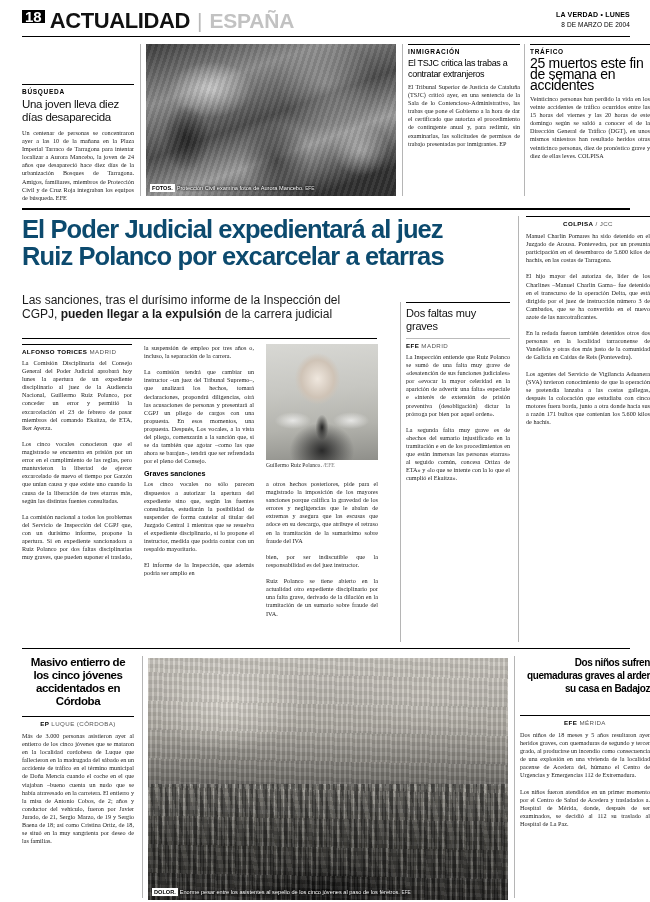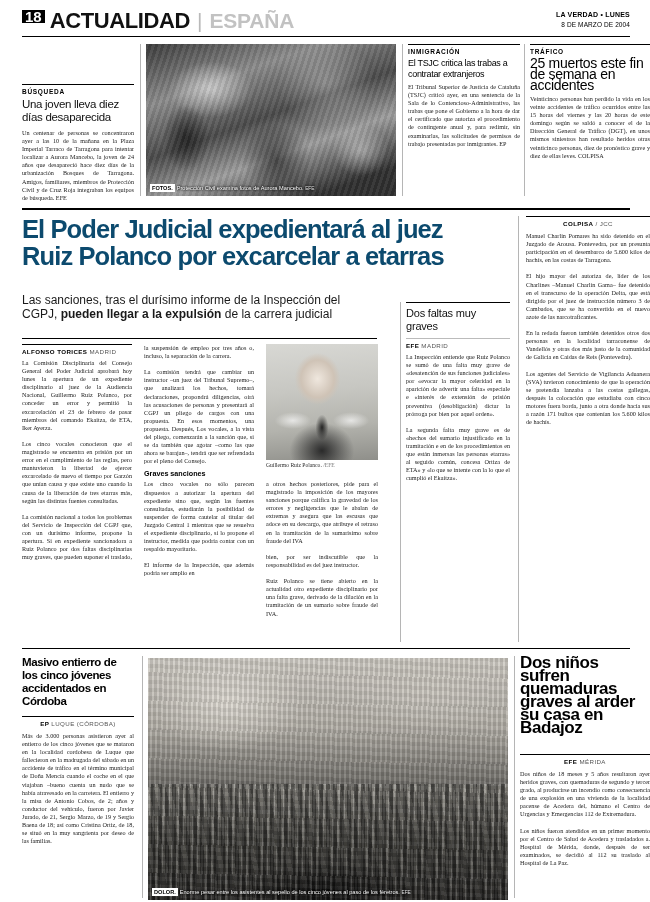--- a/index.html
+++ b/index.html
@@ -294,20 +294,21 @@
   .bottom-block { position: absolute; left: 22px; top: 656px; width: 606px; }
 
   .b-col1 { position: absolute; left: 0; top: 0; width: 112px; }
   .b-col1 .head {
     font-family: "Liberation Sans", sans-serif;
     font-weight: bold;
     font-size: 11.5px;
     line-height: 13px;
     letter-spacing: -0.4px;
     margin-bottom: 8px;
+    text-align: center;
   }
   .b-col1 .b-rule { border-top: 1px solid #000; padding-top: 3px; margin-bottom: 5px; text-align: center; }
 
   .b-photo {
     position: absolute; left: 126px; top: 2px;
     width: 360px; height: 242px;
     overflow: hidden;
     background: #7a7a7a;
   }
   .b-photo .ph {
@@ -328,24 +329,25 @@
     position: absolute; left: 0; right: 0; top: 52%; bottom: 0;
     background:
       repeating-linear-gradient(90deg, rgba(245,245,245,.22) 0 3px, rgba(20,20,20,.28) 3px 7px),
       repeating-linear-gradient(76deg, rgba(255,255,255,.10) 0 5px, rgba(0,0,0,.16) 5px 11px);
     mix-blend-mode: overlay;
   }
   .b-col4 { position: absolute; left: 498px; top: 0; width: 130px; }
   .b-col4 .head {
     font-family: "Liberation Sans", sans-serif;
     font-weight: bold;
-    font-size: 17px;
+    font-size: 10px;
     line-height: 13px;
     letter-spacing: -0.4px;
     margin-bottom: 20px;
+    text-align: right;
   }
   .b-col4 .b-rule { border-top: 1px solid #000; padding-top: 3px; margin-bottom: 5px; text-align: center; }
 </style>
 </head>
 <body>
 
 <div class="page">
 
   <div class="masthead">
     <div class="mast-left">

